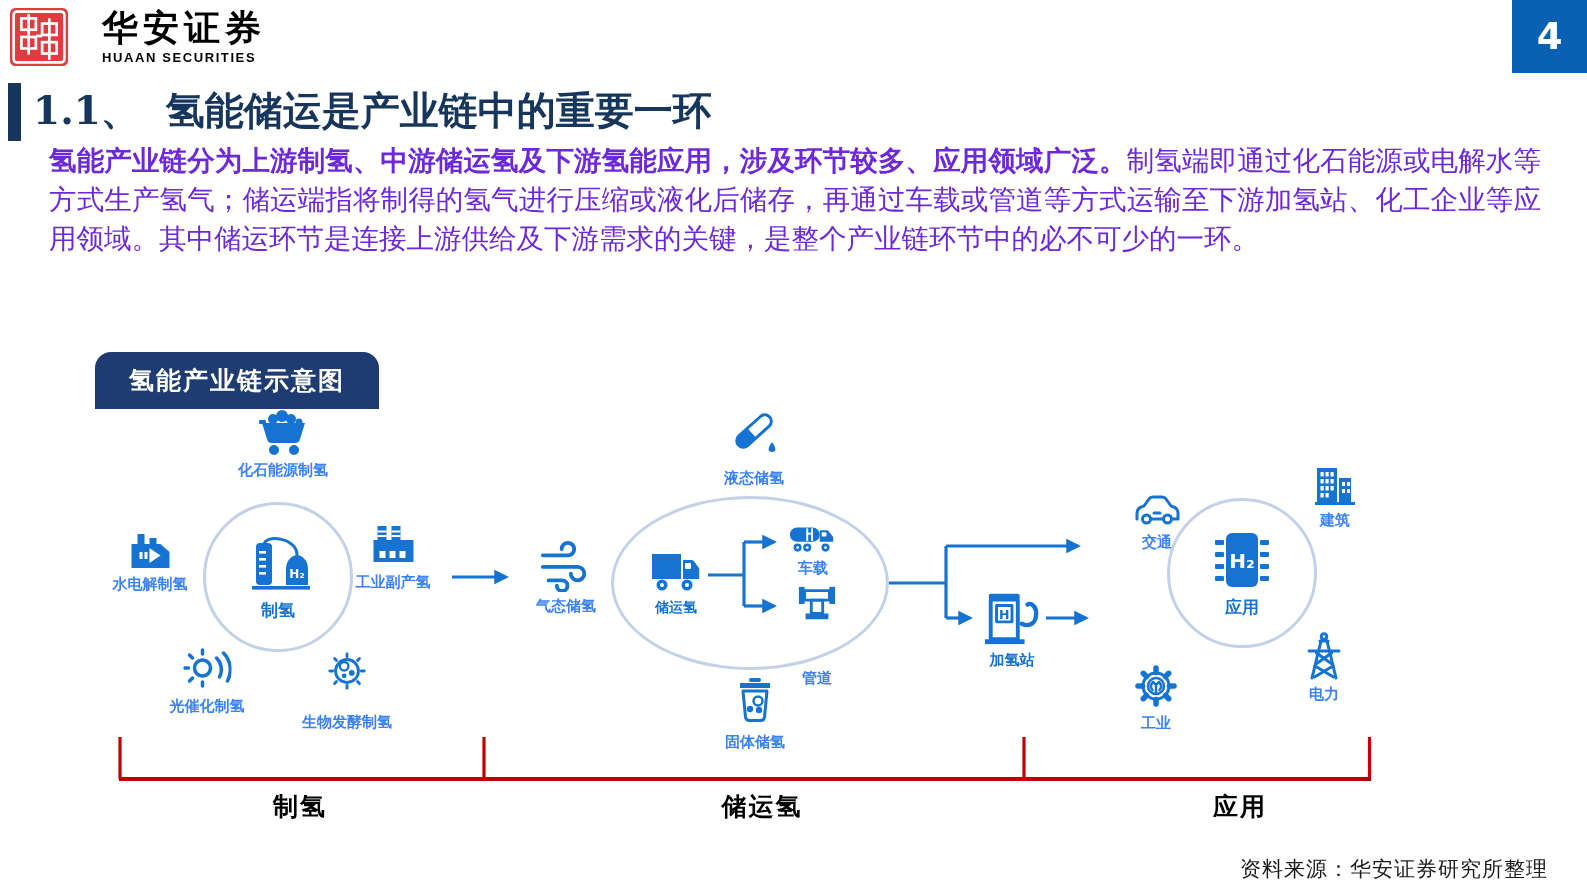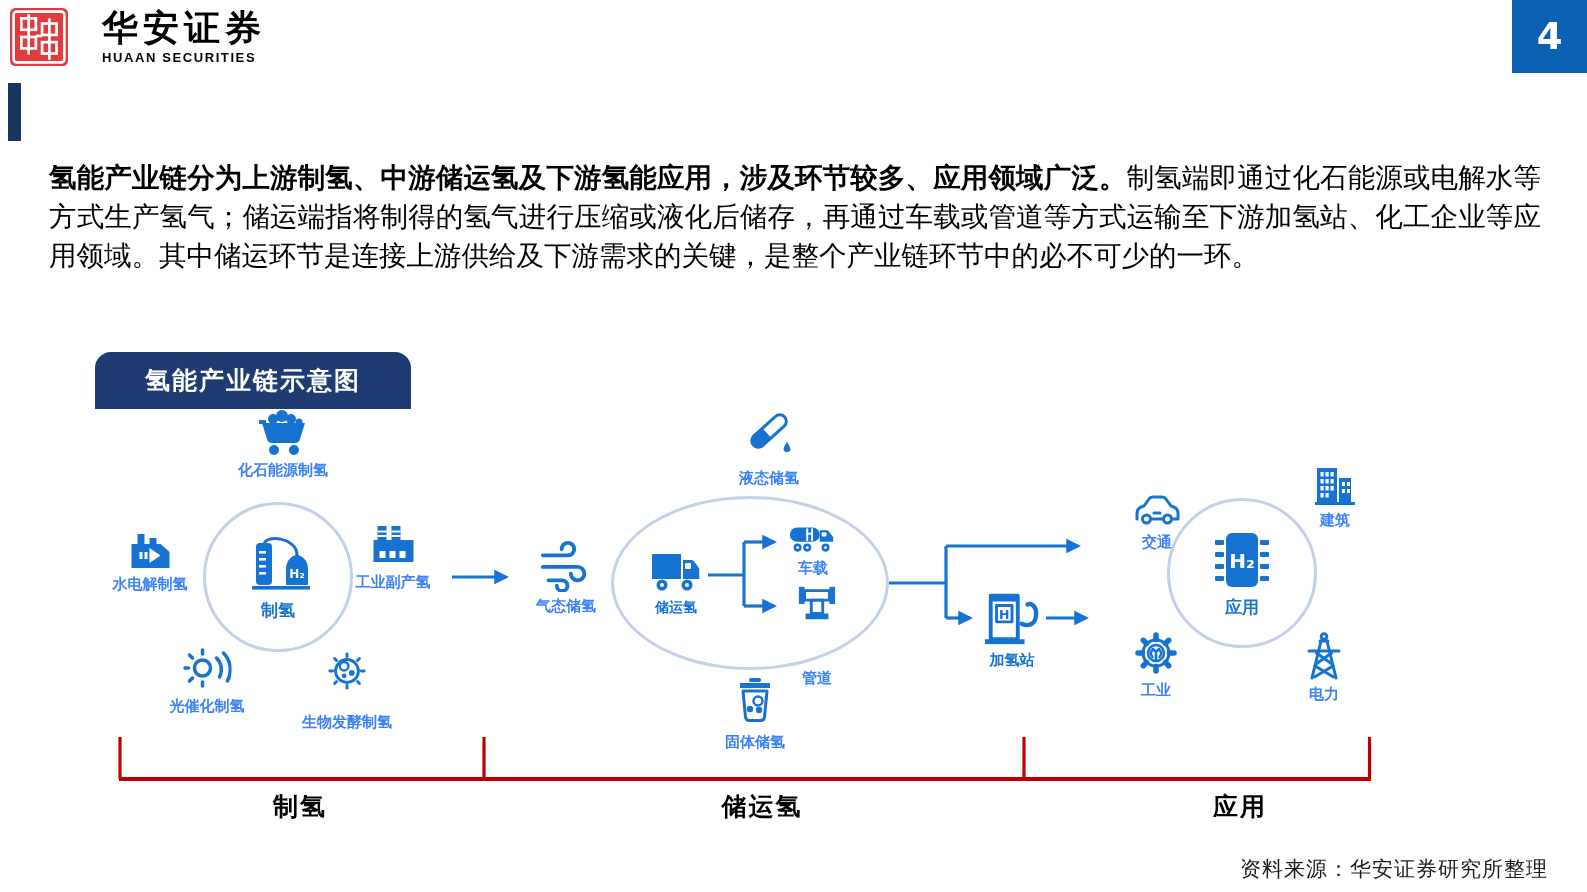--- a/index.html
+++ b/index.html
@@ -19,27 +19,27 @@
               font-size:37px;font-weight:700;}
 
   
   .title-bar{position:absolute;left:8px;top:83px;width:13px;height:58px;background:#17365d;}
   .page-title{position:absolute;left:33px;top:84px;white-space:nowrap;
               font-family:"DejaVu Serif","Liberation Serif",serif;font-weight:700;
               color:#17365d;font-size:39px;}
   .page-title .num{margin-right:26px;}
 
   
-  .body-text{position:absolute;left:49px;top:158px;width:1492px;
+  .body-text{position:absolute;left:49px;top:141px;width:1492px;
              font-family:"DejaVu Serif","Liberation Serif",serif;
-             font-size:27.5px;line-height:39px;text-align:justify;color:#000000;}
+             font-size:27.5px;line-height:39px;text-align:justify;color:#6d28d9;}
   .body-text .lead{font-weight:700;}
 
   
-  .diagram-title-box{position:absolute;left:95px;top:352px;width:316px;height:57px;
+  .diagram-title-box{position:absolute;left:95px;top:352px;width:284px;height:57px;
                      background:#1e3c72;border-radius:16px 16px 0 0;
                      display:flex;align-items:center;justify-content:center;
                      color:#fff;font-size:25px;font-weight:700;letter-spacing:2px;}
   .hub{position:absolute;border:3px solid #c3d0ea;border-radius:50%;background:#fff;
        display:flex;flex-direction:column;align-items:center;justify-content:center;z-index:1;}
   .hub-production{left:203px;top:502px;width:144px;height:144px;}
   .hub-application{left:1167px;top:498px;width:144px;height:144px;}
   .hub-storage{left:611px;top:496px;width:272px;height:168px;}
   .hub-label{color:#1673d1;font-weight:700;font-size:17px;margin-top:4px;}
 
@@ -81,20 +81,23 @@
       </g>
     </svg>
     <div class="logo-text">
       <div class="logo-cn">华安证券</div>
       <div class="logo-en">HUAAN SECURITIES</div>
     </div>
   </div>
   <div class="page-badge">4</div>
 
   <div class="title-bar"></div>
+  <div class="page-title">
+    <span class="num">1.1、</span><span>氢能储运是产业链中的重要一环</span>
+  </div>
 
   <div class="body-text">
     <span class="lead">氢能产业链分为上游制氢、中游储运氢及下游氢能应用，涉及环节较多、应用领域广泛。</span><span>制氢端即通过化石能源或电解水等方式生产氢气；储运端指将制得的氢气进行压缩或液化后储存，再通过车载或管道等方式运输至下游加氢站、化工企业等应用领域。其中储运环节是连接上游供给及下游需求的关键，是整个产业链环节中的必不可少的一环。</span>
   </div>
 
   <div class="diagram-title-box">氢能产业链示意图</div>
 
   <div class="hub hub-production">
     <svg width="72" height="62" viewBox="0 0 72 62">
       <path class="s" stroke-width="3" d="M22 12 C22 1 55 4 55 22"></path>
@@ -247,21 +250,21 @@
     <svg width="54" height="54" viewBox="0 0 56 56">
       <g class="s" stroke-width="4">
         <path d="M4 18 h26 a6.5 6.5 0 1 0 -6.5 -6.5"></path>
         <path d="M4 30 h36 a7 7 0 1 1 -7 7"></path>
         <path d="M10 44 h14 a5.5 5.5 0 1 1 -5.5 5.5"></path>
       </g>
     </svg>
     <div class="node-label">气态储氢</div>
   </div>
 
-  <div class="node" style="left:754px;top:412px;margin-left:15px;">
+  <div class="node" style="left:754px;top:412px;">
     <svg width="52" height="52" viewBox="0 0 52 52">
       <g transform="rotate(48 22 22)">
         <rect x="16" y="-4" width="13" height="42" rx="6.5" fill="#fff" stroke="#1673d1" stroke-width="3"></rect>
         <path class="b" d="M16 20 h13 v11 a6.5 6.5 0 0 1 -13 0 z"></path>
       </g>
       <path class="b" d="M44 30 c4.5 6 4.5 10 0 10 c-4.5 0 -4.5 -4 0 -10 z"></path>
     </svg>
     <div class="node-label">液态储氢</div>
   </div>
 
@@ -365,21 +368,21 @@
           <rect x="29" y="18" width="3" height="4"></rect>
           <rect x="34" y="18" width="3" height="4"></rect>
           <rect x="29" y="25" width="3" height="4"></rect>
           <rect x="34" y="25" width="3" height="4"></rect>
         </g>
       <rect class="b" x="2" y="38" width="40" height="3"></rect>
     </svg>
     <div class="node-label">建筑</div>
   </div>
 
-  <div class="node" style="left:1156px;top:630px;">
+  <div class="node" style="left:1156px;top:663px;">
     <svg width="46" height="46" viewBox="0 0 46 46">
       <circle class="s" stroke-width="3" cx="23" cy="23" r="13"></circle>
       <g class="s" stroke-width="5.5">
         <path d="M23 9.5 V5"></path>
           <path d="M32.5 13.5 l3.2 -3.2"></path>
           <path d="M36.5 23 H41"></path>
           <path d="M32.5 32.5 l3.2 3.2"></path>
         <path d="M23 36.5 V41"></path>
           <path d="M13.5 32.5 l-3.2 3.2"></path>
           <path d="M9.5 23 H5"></path>

